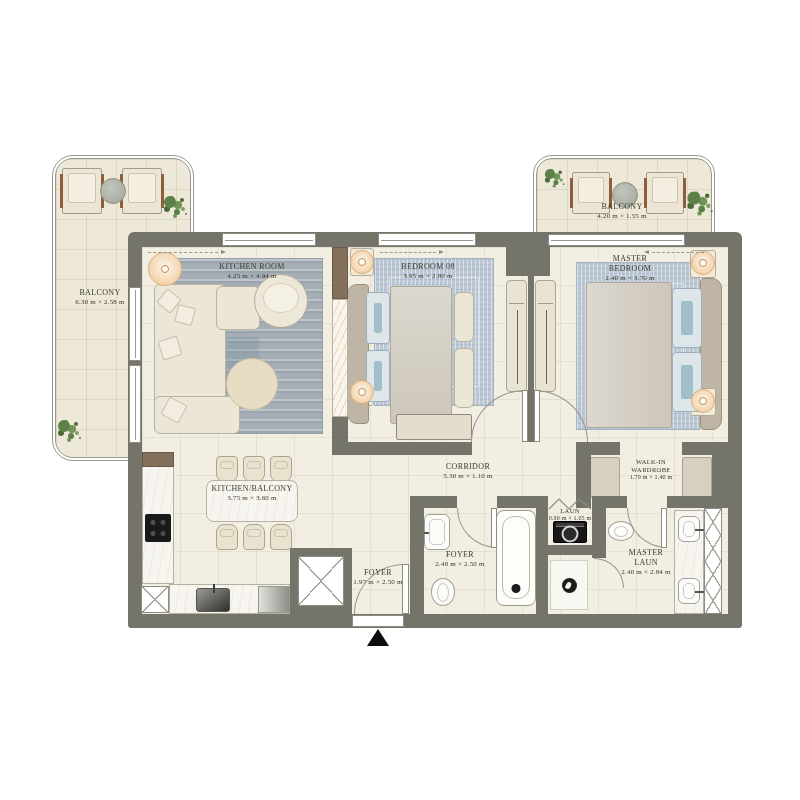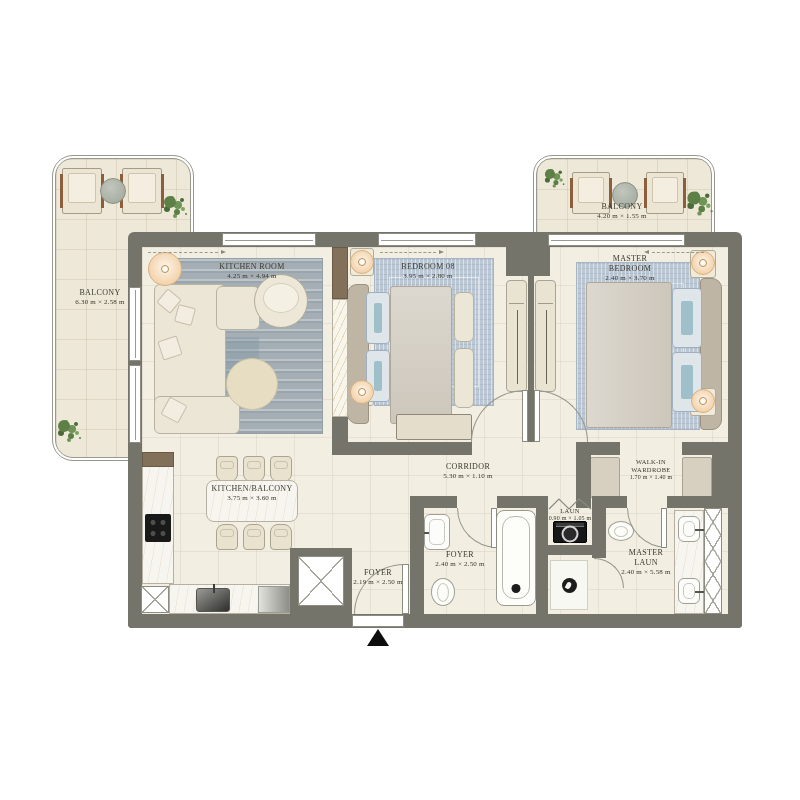--- a/index.html
+++ b/index.html
@@ -306,25 +306,25 @@
   <div class="label" style="left:460px;top:550px">
     <span class="nm">FOYER</span>
     <span class="dm">2.40 m × 2.50 m</span>
   </div>
   <div class="label sm" style="left:570px;top:507px">
     <span class="nm">LAUN</span>
     <span class="dm">0.90 m × 1.05 m</span>
   </div>
   <div class="label wrap" style="left:646px;top:548px;width:50px">
     <span class="nm">MASTER LAUN</span>
-    <span class="dm">2.40 m × 5.58 m</span>
+    <span class="dm">2.40 m × 2.84 m</span>
   </div>
   <div class="label" style="left:378px;top:568px">
     <span class="nm">FOYER</span>
-    <span class="dm">2.19 m × 2.50 m</span>
+    <span class="dm">1.97 m × 2.50 m</span>
   </div>
 
   <div class="plant" style="left:164px;top:196px"></div>
   <div class="plant" style="left:58px;top:420px"></div>
   <div class="plant" style="left:544px;top:168px;transform:scale(.85)"></div>
   <div class="plant" style="left:688px;top:192px;transform:scale(1.1)"></div>
 
 </div>
 
 </body></html>

